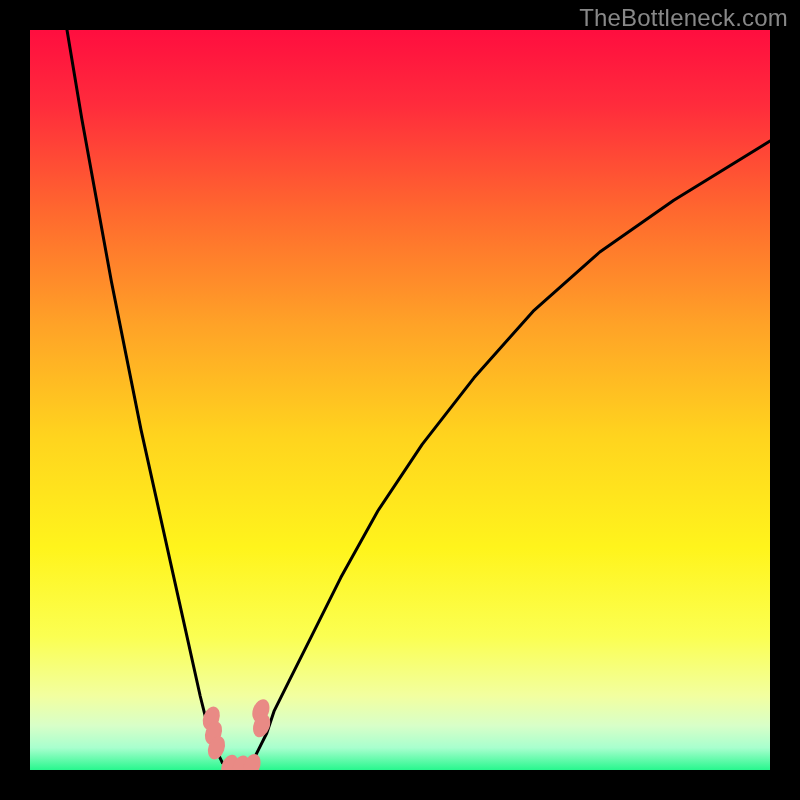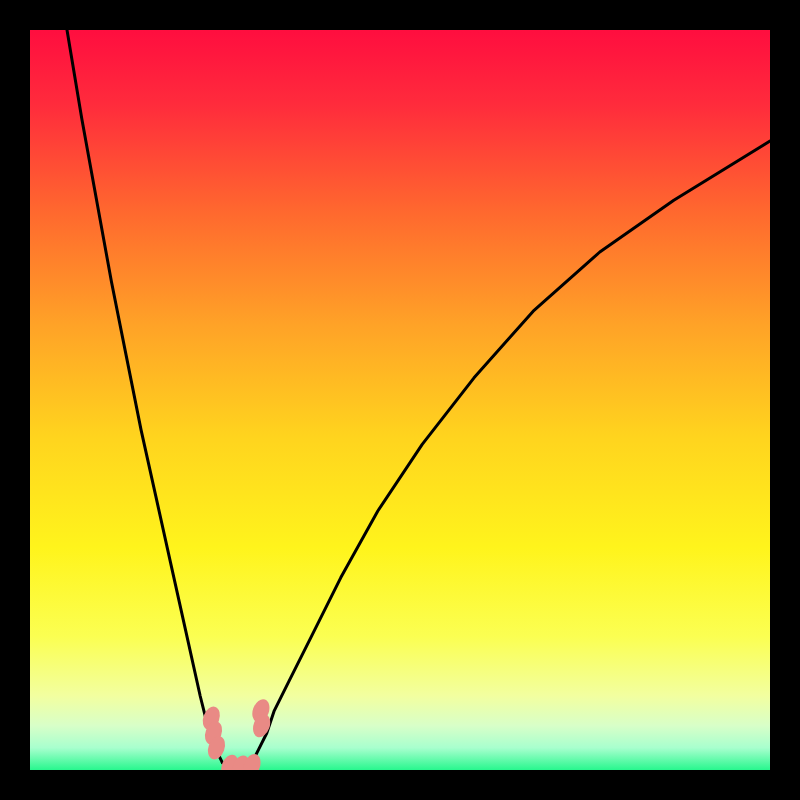--- a/index.html
+++ b/index.html
@@ -34,20 +34,21 @@
   }
   svg {
     display: block;
   }
 </style>
 </head>
 <body>
 
 <div class="frame">
 
+  <div class="watermark">TheBottleneck.com</div>
 
   <div class="plot-area" id="plot-area" style="left: 30px; top: 30px; width: 740px; height: 740px;">
     <svg id="plot-svg" xmlns="http://www.w3.org/2000/svg" width="740" height="740" viewBox="0 0 740 740">
         <defs>
           <linearGradient id="bg-grad" x1="0" y1="0" x2="0" y2="1">
             <stop offset="0%" stop-color="#ff0e3f"></stop>
             <stop offset="10%" stop-color="#ff2b3c"></stop>
             <stop offset="25%" stop-color="#ff6a2e"></stop>
             <stop offset="40%" stop-color="#ffa327"></stop>
             <stop offset="55.00000000000001%" stop-color="#ffd41e"></stop>

